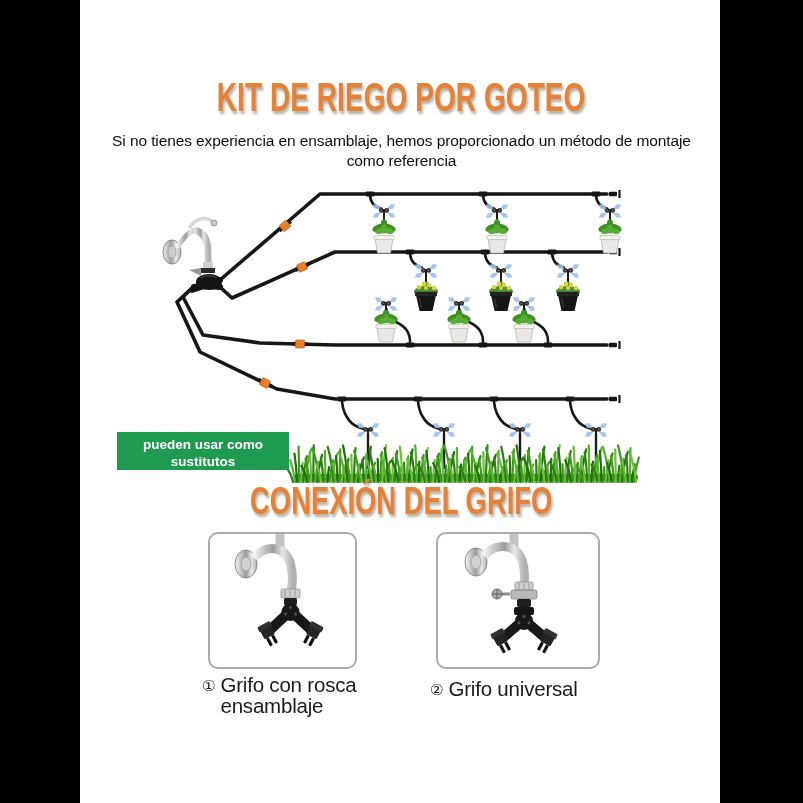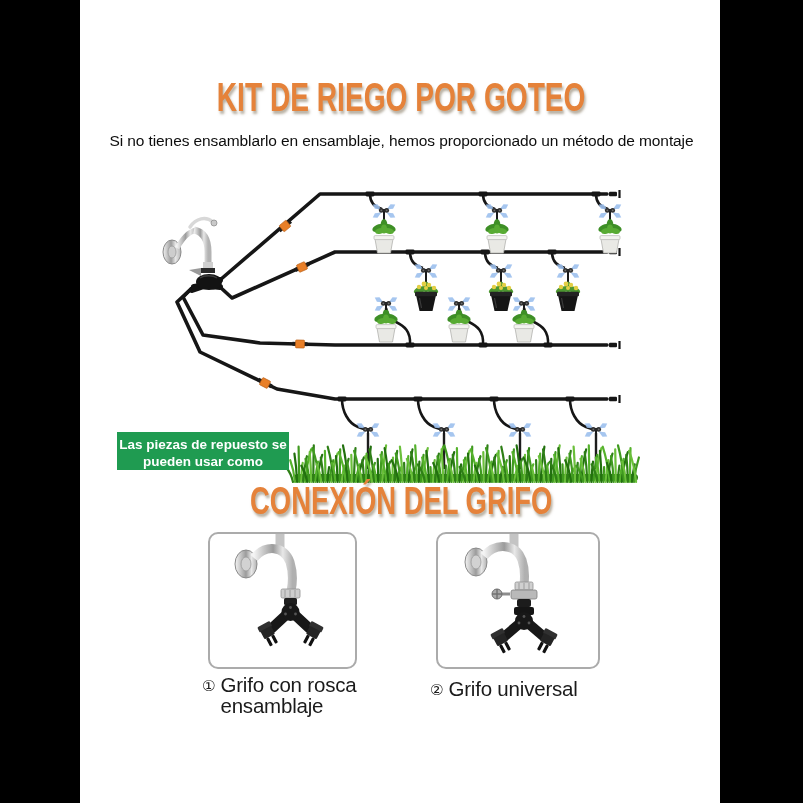--- a/index.html
+++ b/index.html
@@ -34,21 +34,22 @@
 <body>
 
 <div class="frame left"></div>
 <div class="frame right"></div>
 
 <div class="title main">
   <span class="condensed">KIT DE RIEGO POR GOTEO</span>
 </div>
 
 <div class="intro">
-  <div>Si no tienes ensamblarlo en ensamblaje, hemos proporcionado un método de montaje</div>
+  <div>Si no tienes experiencia en ensamblaje, hemos proporcionado un método de montaje</div>
+  <div>como referencia</div>
 </div>
 
 <svg id="diagram" width="645" height="300" viewBox="0 0 645 300">
   <defs>
     <linearGradient id="chrome" x1="0" y1="0" x2="1" y2="0">
       <stop offset="0" stop-color="#f2f2f2"></stop>
         <stop offset="0.45" stop-color="#9d9d9d"></stop>
       <stop offset="0.7" stop-color="#e7e7e7"></stop>
         <stop offset="1" stop-color="#b3b3b3"></stop>
     </linearGradient>
@@ -383,21 +384,20 @@
       <line x1="122" y1="95" x2="140" y2="97"></line>
       <line x1="126" y1="95" x2="114" y2="97"></line>
       <line x1="124" y1="96" x2="112" y2="100"></line>
     </g>
     <ellipse cx="129" cy="92" rx="13" ry="8" fill="#131313"></ellipse>
     <path d="M120 88 C124 85 133 85 137 88" fill="none" stroke="#3d3d3d" stroke-width="1.4"></path>
   </g>
 </svg>
 
 <div class="note">
-  <div>Las piezas de repuesto se</div>
   <div>pueden usar como sustitutos</div>
 </div>
 
 <div class="title section">
   <span class="condensed">CONEXIÓN DEL GRIFO</span>
 </div>
 
 <div class="card c1">
   <svg width="141" height="129" viewBox="0 0 141 129">
     <defs>

